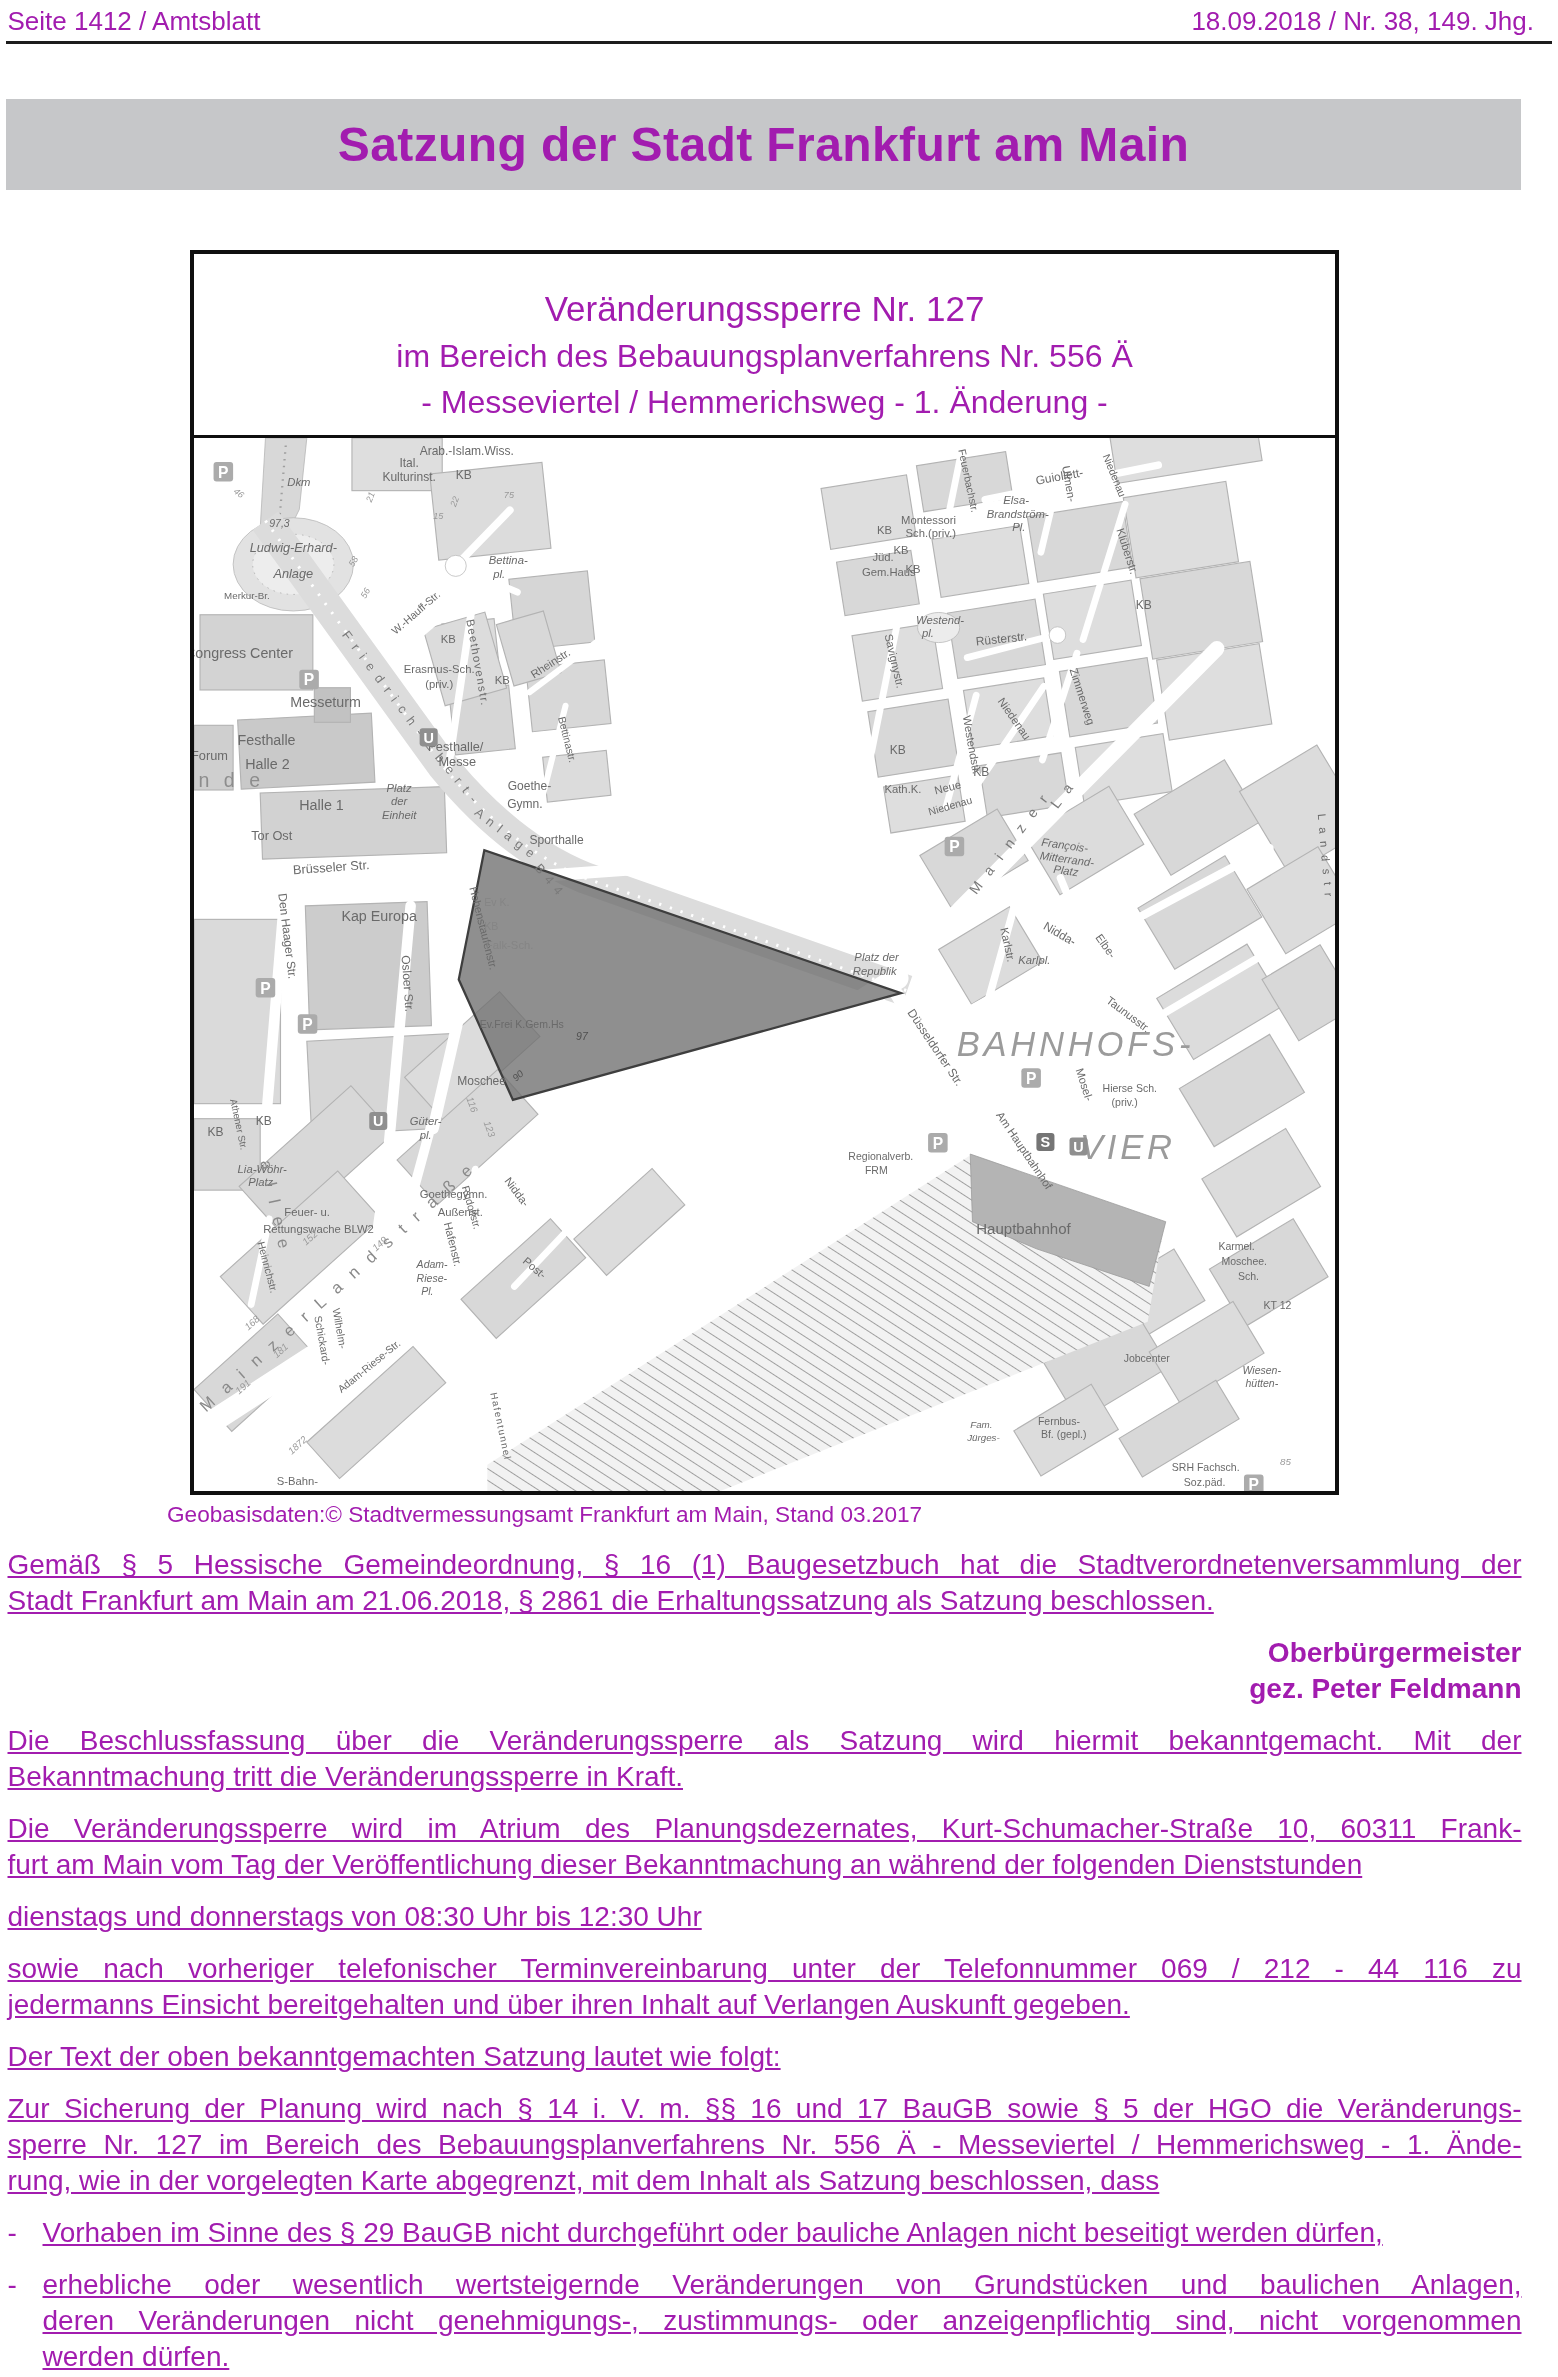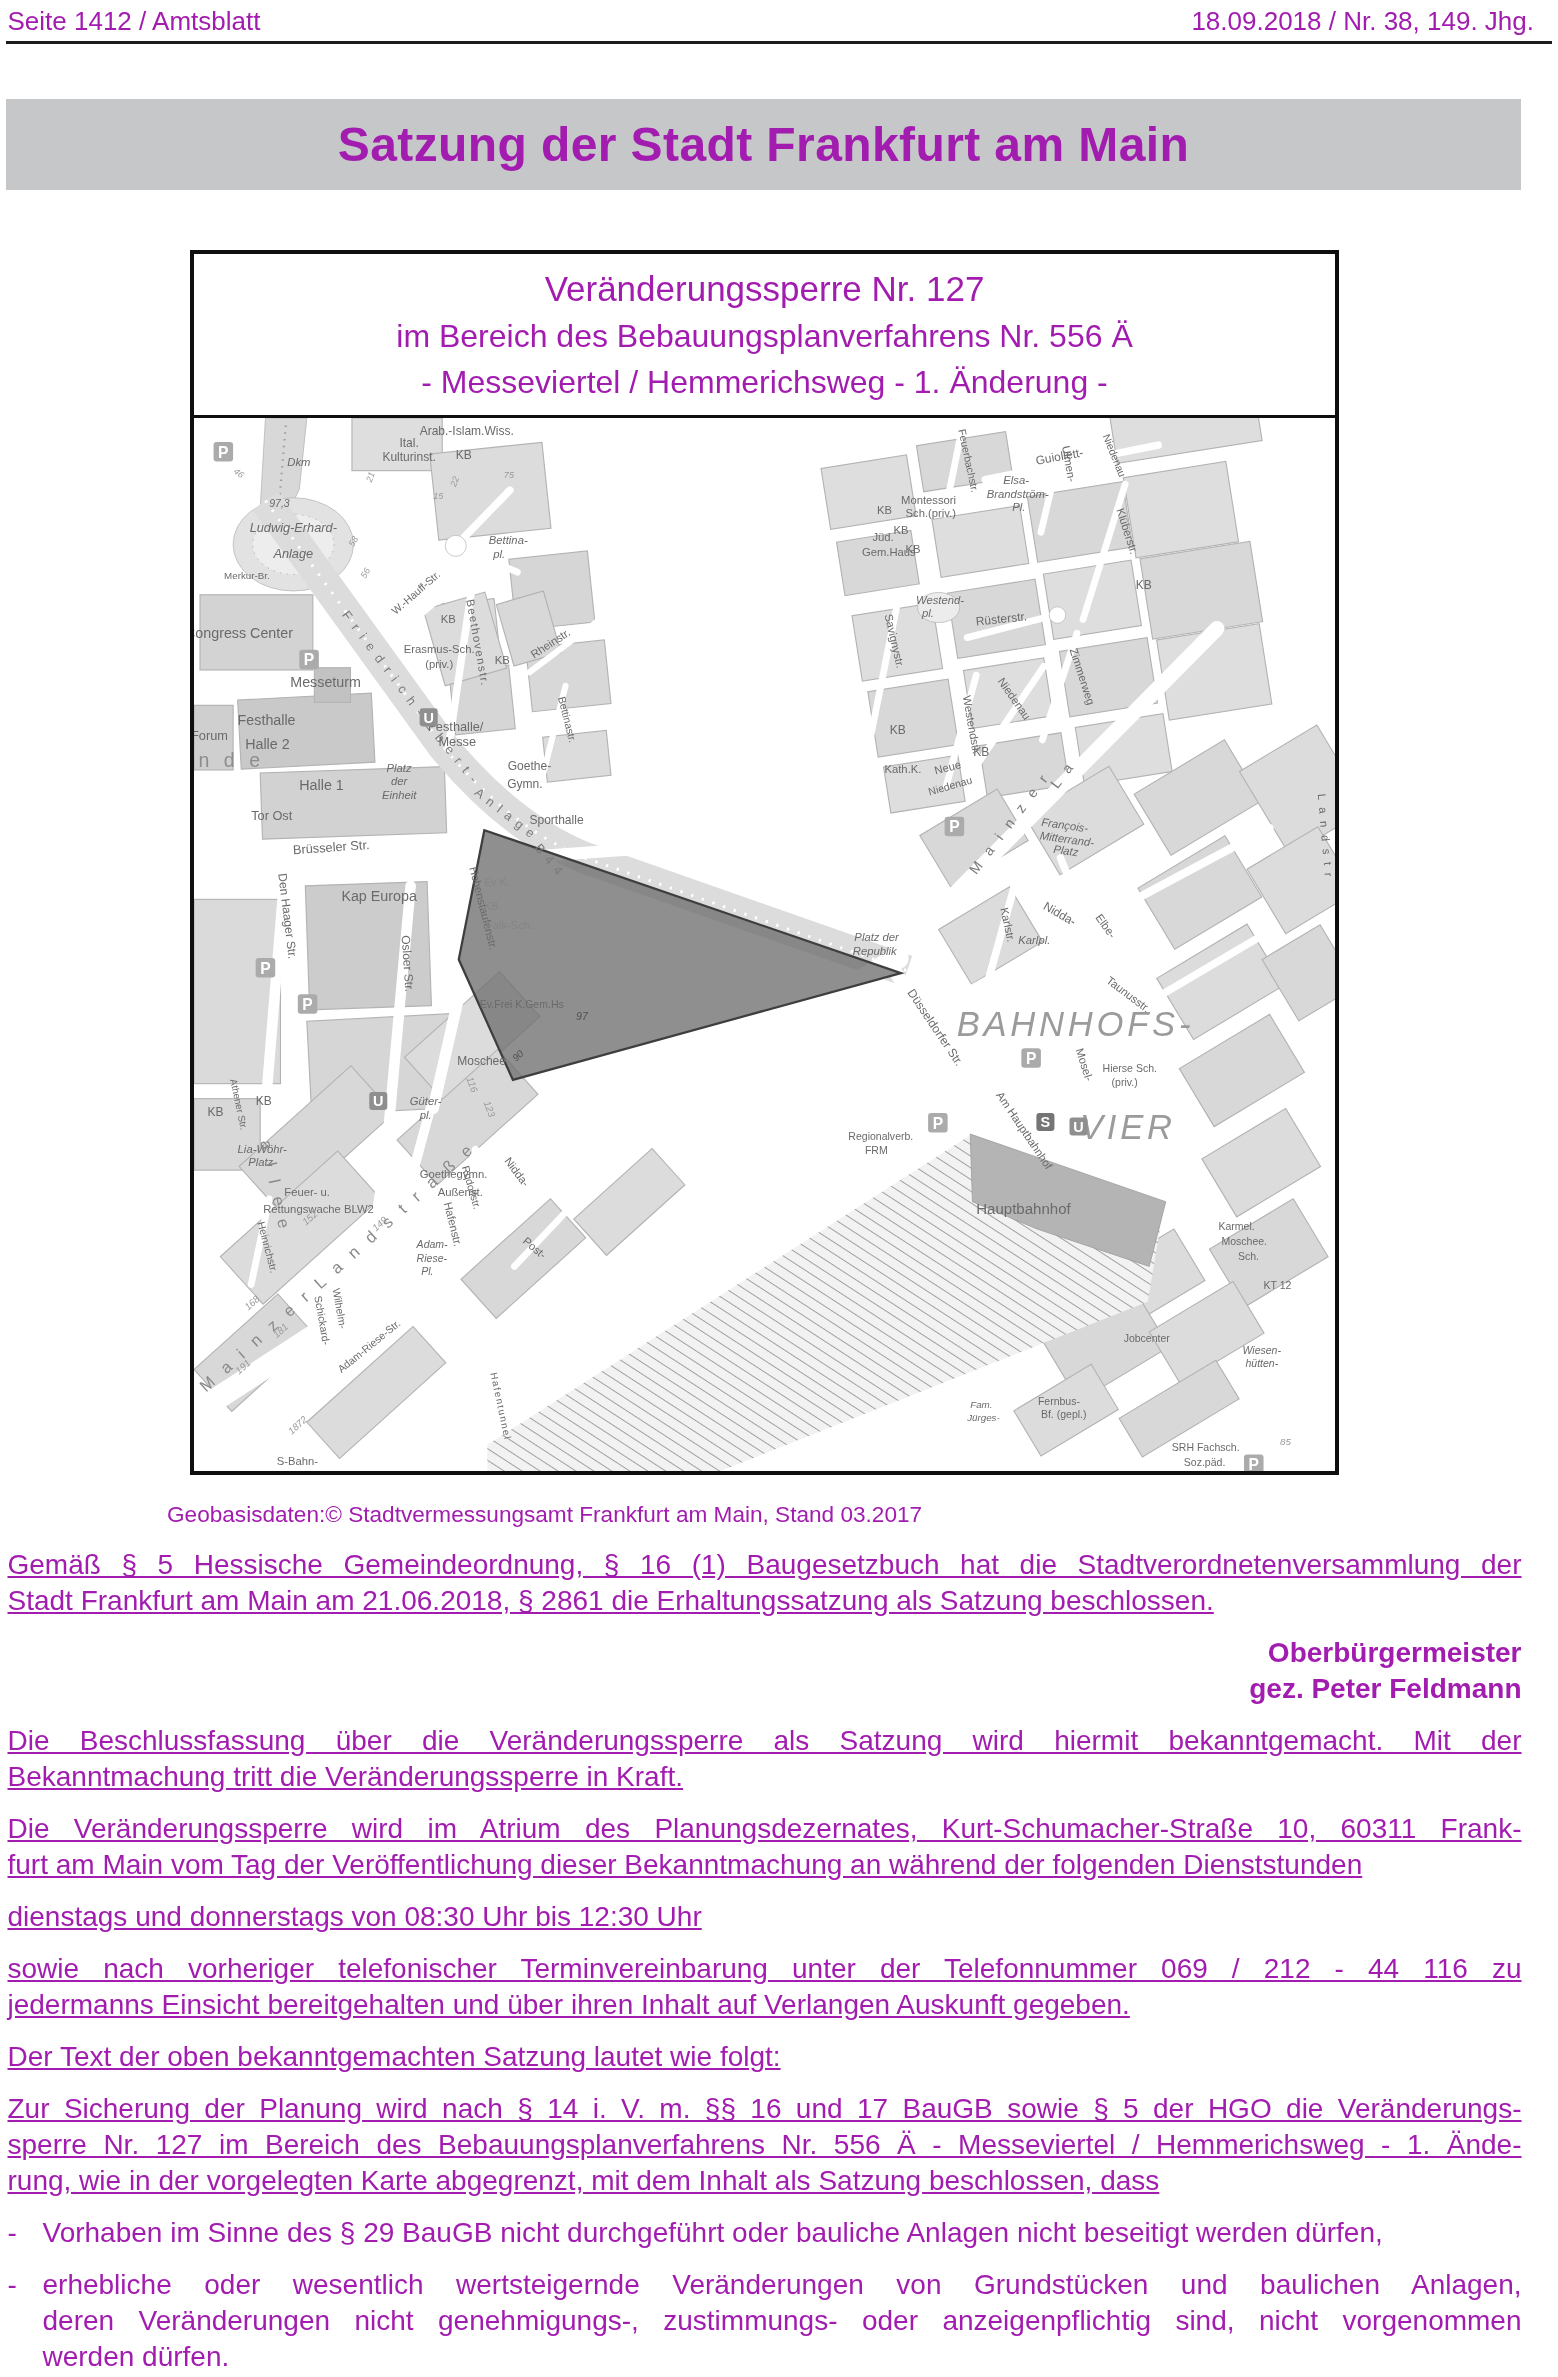--- a/index.html
+++ b/index.html
@@ -5,36 +5,36 @@
   html,body{margin:0;padding:0;background:#ffffff;}
   .page{position:relative;width:1558px;height:2377px;background:#fff;overflow:hidden;
         font-family:"Liberation Sans",sans-serif;color:#a21caf;}
   .hdr{position:absolute;top:6px;left:7.5px;right:24px;display:flex;
        justify-content:space-between;font-size:26px;}
   .rule{position:absolute;top:41px;left:6px;right:6px;border-top:3.8px solid #1c1c1c;}
   .banner{position:absolute;top:99px;left:6px;width:1515px;height:91px;
           display:flex;align-items:center;justify-content:center;}
   .banner-title{font-size:48px;font-weight:bold;letter-spacing:0.4px;}
   .nbox{position:absolute;top:250px;left:190px;width:1141px;border:4.5px solid #0f0f0f;background:#fff;}
-  .nbox-titles{text-align:center;padding:10px 0 9px;}
+  .nbox-titles{text-align:center;padding:30px 0 9px;}
   .t1{font-size:35px;line-height:50px;}
   .t2{font-size:32px;line-height:45px;}
   .t3{font-size:32px;line-height:47px;}
   .mapwrap{border-top:3.8px solid #0f0f0f;height:1053px;overflow:hidden;position:relative;background:#fff;}
   svg{display:block;}
   svg text{font-family:"Liberation Sans",sans-serif;}
   .caption{position:absolute;top:1502px;left:167px;font-size:22.6px;}
   .bodytxt{position:absolute;top:1547px;left:7.5px;width:1514px;font-size:28px;line-height:36px;}
   .para{margin:0 0 16px 0;text-decoration:underline;}
   .jl{text-align:justify;}
   .st{text-align-last:justify;}
   .sig{text-align:right;font-weight:bold;margin:0 0 16px 0;}
   .bullet{display:flex;margin:0 0 16px 0;}
   .bmark{width:35px;flex:none;}
-  .blines{flex:1;}
+  .blines{flex:1;text-decoration:underline;}
   .blocks rect{stroke:#b3b3b3;stroke-width:1.5;}
   .stw{stroke:#ffffff;fill:none;stroke-linecap:round;}
 </style>
 </head>
 <body>
 
 <div class="page">
 
   <div class="hdr">
     <span>Seite 1412 / Amtsblatt</span>

